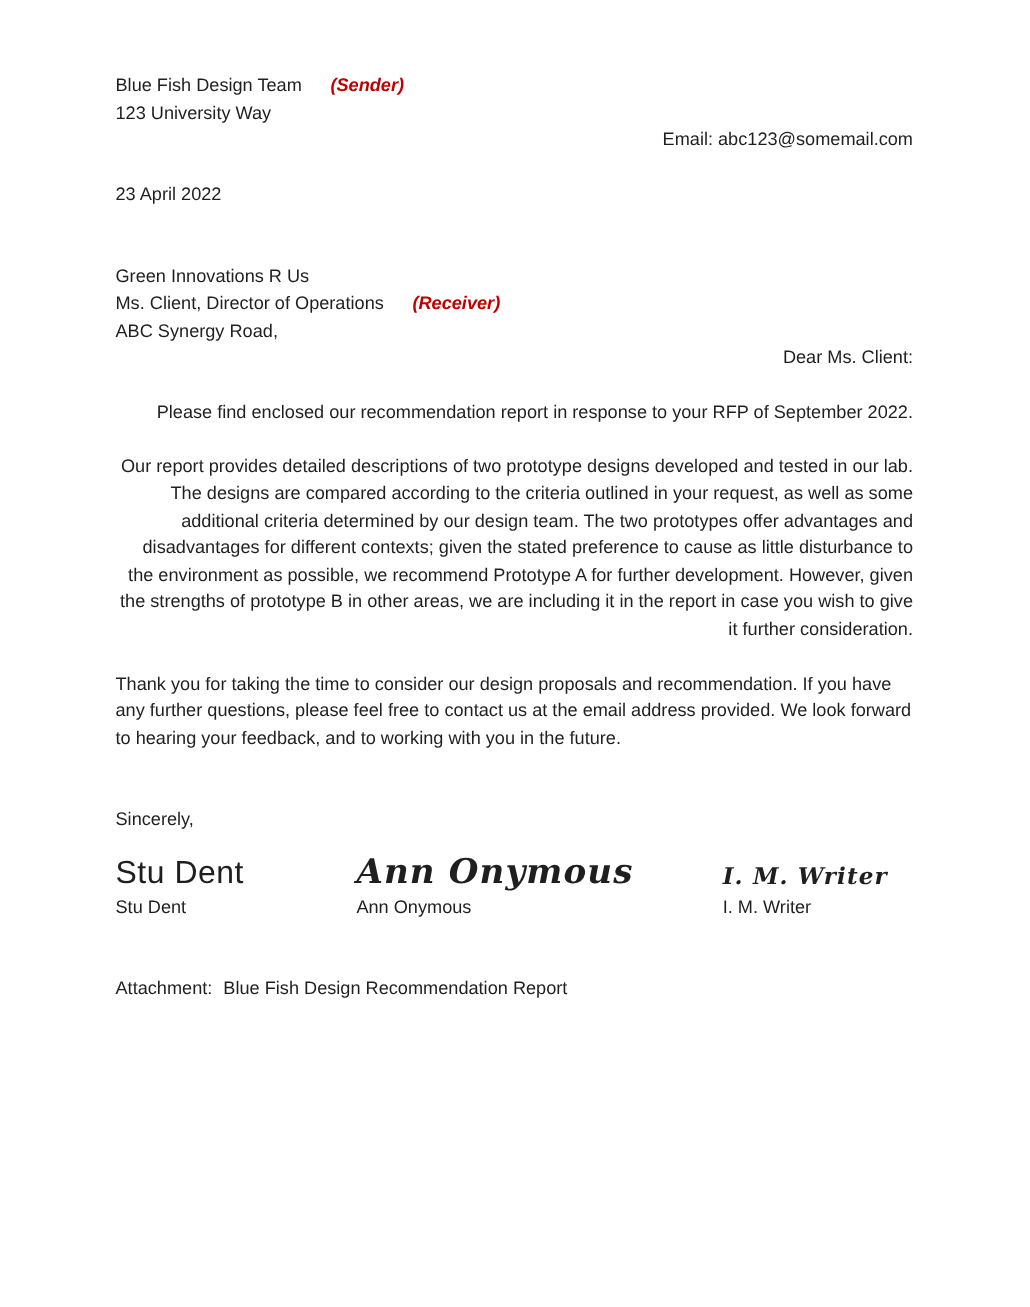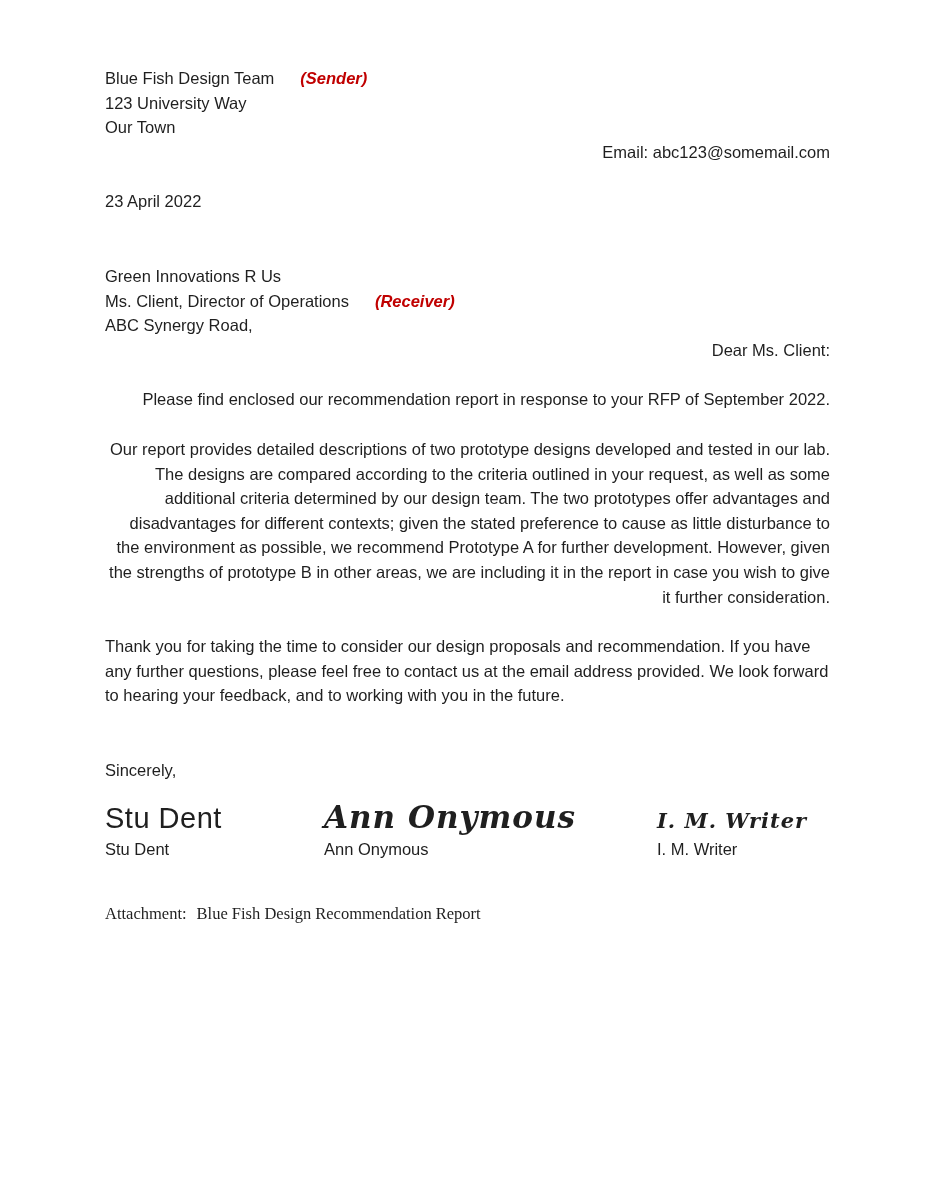--- a/index.html
+++ b/index.html
@@ -83,21 +83,20 @@
 </head>
 <body>
 
 <div class="letter">
 
   <div>
     <p class="line">
       <span>Blue Fish Design Team</span><span class="red-tag">(Sender)</span>
     </p>
     <p class="line">123 University Way</p>
-    <p class="line">Our Town</p>
     <p class="line mb-1">Email: abc123@somemail.com</p>
   </div>
 
   <p class="line mb-2">23 April 2022</p>
 
   <div>
     <p class="line">Green Innovations R Us</p>
     <p class="line">
       <span>Ms. Client, Director of Operations</span><span class="red-tag">(Receiver)</span>
     </p>
@@ -120,17 +119,17 @@
     <div class="sig-col-2">
       <div class="sig sig-script-large">Ann Onymous</div>
       <div class="sig-name">Ann Onymous</div>
     </div>
     <div class="sig-col-3">
       <div class="sig sig-script-small">I. M. Writer</div>
       <div class="sig-name">I. M. Writer</div>
     </div>
   </div>
 
-  <p class="line" style="margin-top: 40px; font-family: Liberation Serif, serif;">
+  <p class="line" style="margin-top: 50px;">
     <span>Attachment:</span><span class="attach-value">Blue Fish Design Recommendation Report</span>
   </p>
 
 </div>
 
 </body></html>

